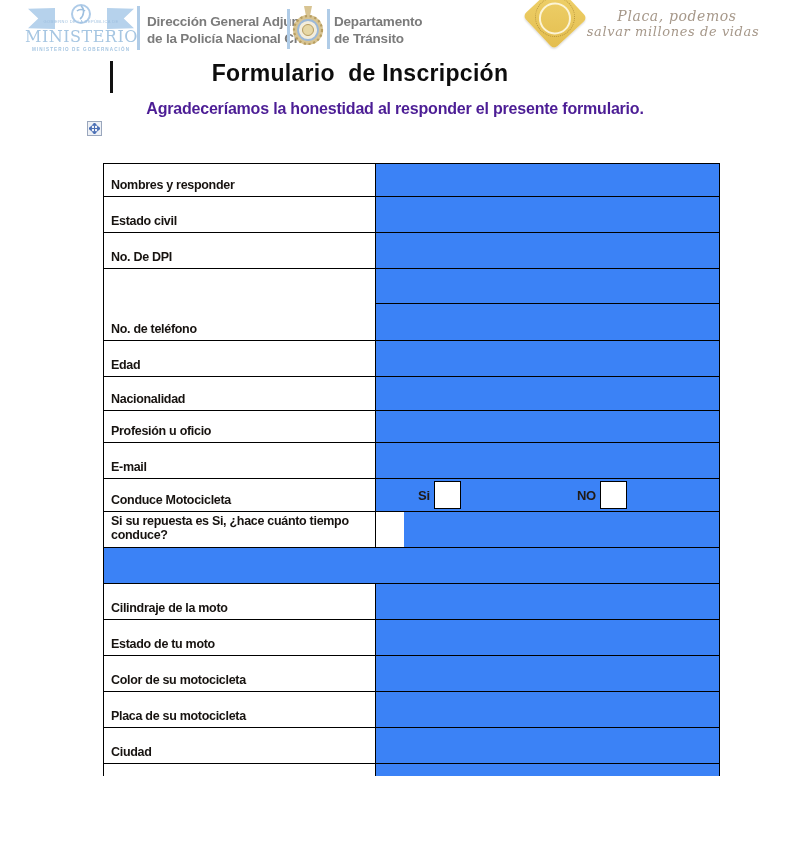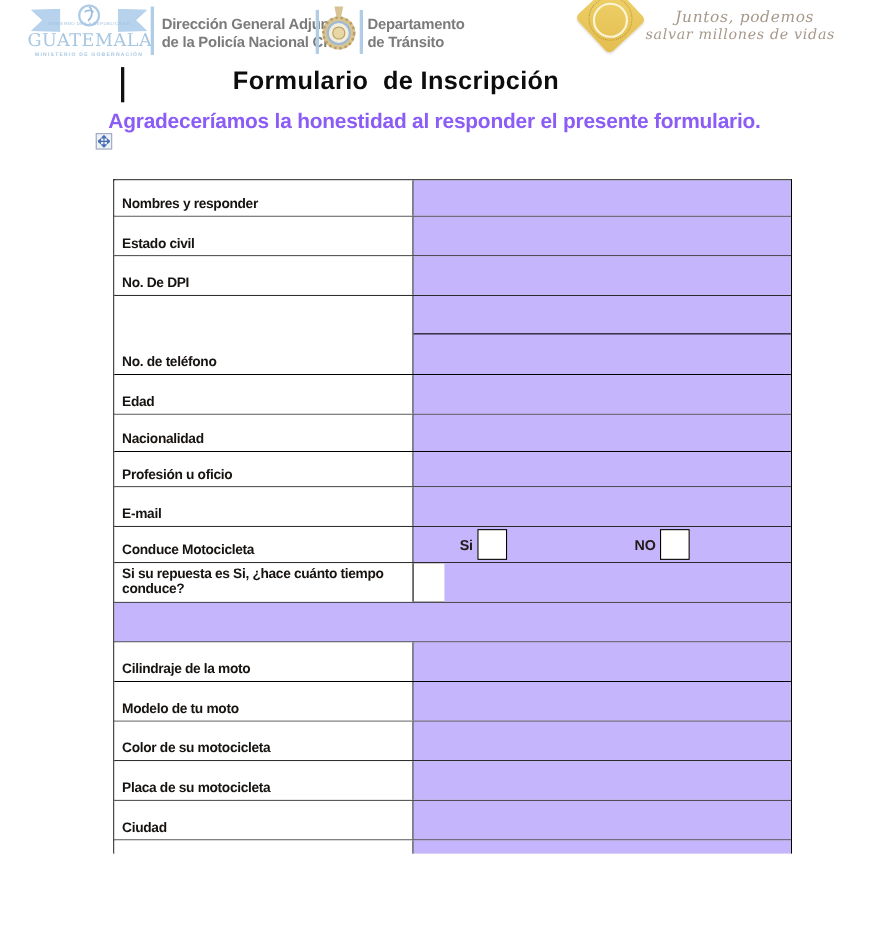--- a/index.html
+++ b/index.html
@@ -32,57 +32,57 @@
   .slogan{position:absolute;color:#a6988a;font-family:"DejaVu Serif",serif;font-style:italic;
           letter-spacing:.6px;white-space:nowrap;}
   .slogan.l1{left:597px;top:8px;width:160px;text-align:center;font-size:14px;}
   .slogan.l2{left:578px;top:24px;width:190px;text-align:center;font-size:13px;}
 
   
   .caret{position:absolute;left:110px;top:61px;width:2.5px;height:32px;background:#111;}
   .doc-title{position:absolute;left:120px;top:60px;width:480px;text-align:center;
              font-size:23px;font-weight:bold;color:#0d0d0d;letter-spacing:.3px;white-space:pre;}
   .doc-subtitle{position:absolute;left:0;top:100px;width:790px;text-align:center;
-                font-size:19px;font-weight:bold;color:#8b5cf6;letter-spacing:-0.2px;}
+                font-size:16px;font-weight:bold;color:#4c1d95;letter-spacing:-0.2px;}
 
   
   .move-handle{position:absolute;left:87px;top:121px;width:15px;height:15px;
                background:#eef1f6;border:1px solid #9aa7bd;box-sizing:border-box;
                display:flex;align-items:center;justify-content:center;cursor:move;}
 
   
   .form-table{position:absolute;left:103px;top:163px;width:617px;box-sizing:border-box;
               border:1px solid #000;border-bottom:none;}
   .trow{display:flex;box-sizing:border-box;border-bottom:1px solid #000;}
   .trow.nob{border-bottom:none;}
   .cell-l{width:272px;box-sizing:border-box;border-right:1px solid #000;background:#fff;
           display:flex;align-items:flex-end;padding:0 4px 4px 7px;
           font-size:12.5px;font-weight:bold;color:#171310;letter-spacing:-0.3px;line-height:1.15;}
   .cell-l.topal{align-items:flex-start;padding-top:2px;}
-  .cell-r{flex:1;background:#c4b5fd;position:relative;box-sizing:border-box;}
+  .cell-r{flex:1;background:#3b82f6;position:relative;box-sizing:border-box;}
   .subcell{box-sizing:border-box;height:36px;}
   .subcell.first{border-bottom:1px solid #000;height:35px;}
   .yesno{display:flex;align-items:center;height:100%;}
   .yn-label{font-size:13px;font-weight:bold;color:#211a15;letter-spacing:-0.2px;}
   .checkbox{width:27px;height:28px;background:#fff;border:1.2px solid #000;box-sizing:border-box;margin-left:4px;}
 </style>
 </head>
 <body>
 
 <div class="page">
 
   <div class="emblem">
     <div class="flag left"></div>
     <div class="flag right"></div>
     <svg class="crest" viewBox="0 0 38 24">
       <circle cx="19" cy="12" r="9" fill="none" stroke="#aecbe8" stroke-width="2"></circle>
       <path d="M19 4 C23 7 22 14 18 17 M15 9 C17 7 21 7 23 9" fill="none" stroke="#9dbfdf" stroke-width="1.6"></path>
     </svg>
     <div class="emblem-band">GOBIERNO DE LA REPÚBLICA DE</div>
-    <div class="emblem-title">GUATEMALA</div>
+    <div class="emblem-title">MINISTERIO</div>
     <div class="emblem-sub">MINISTERIO DE GOBERNACIÓN</div>
   </div>
 
   <div class="vbar" style="left:137px;top:6px;height:44px;"></div>
 
   <div class="org" style="left:147px;">
     <div>Dirección General Adjunta</div>
     <div>de la Policía Nacional Civil</div>
   </div>
 
@@ -103,21 +103,21 @@
     <div>Departamento</div>
     <div>de Tránsito</div>
   </div>
 
   <div class="diamond-wrap">
     <div class="diamond">
       <div class="ringtext"></div>
       <div class="ring"></div>
     </div>
   </div>
-  <div class="slogan l1">Juntos, podemos</div>
+  <div class="slogan l1">Placa, podemos</div>
   <div class="slogan l2">salvar millones de vidas</div>
 
   <div class="caret"></div>
   <div class="doc-title">Formulario  de Inscripción</div>
   <div class="doc-subtitle">Agradeceríamos la honestidad al responder el presente formulario.</div>
 
   <div class="move-handle">
     <svg width="11" height="11" viewBox="0 0 14 14">
       <g stroke="#4a6fb5" stroke-width="1.3" fill="#4a6fb5">
         <line x1="3" y1="7" x2="11" y2="7"></line>
@@ -182,21 +182,21 @@
         <div class="cell-r"></div>
       </div>
       <div class="trow" style="height: 36px;">
         <div class="cell-r"></div>
       </div>
       <div class="trow" style="height: 36px;">
         <div class="cell-l">Cilindraje de la moto</div>
         <div class="cell-r"></div>
       </div>
       <div class="trow" style="height: 36px;">
-        <div class="cell-l">Modelo de tu moto</div>
+        <div class="cell-l">Estado de tu moto</div>
         <div class="cell-r"></div>
       </div>
       <div class="trow" style="height: 36px;">
         <div class="cell-l">Color de su motocicleta</div>
         <div class="cell-r"></div>
       </div>
       <div class="trow" style="height: 36px;">
         <div class="cell-l">Placa de su motocicleta</div>
         <div class="cell-r"></div>
       </div>

